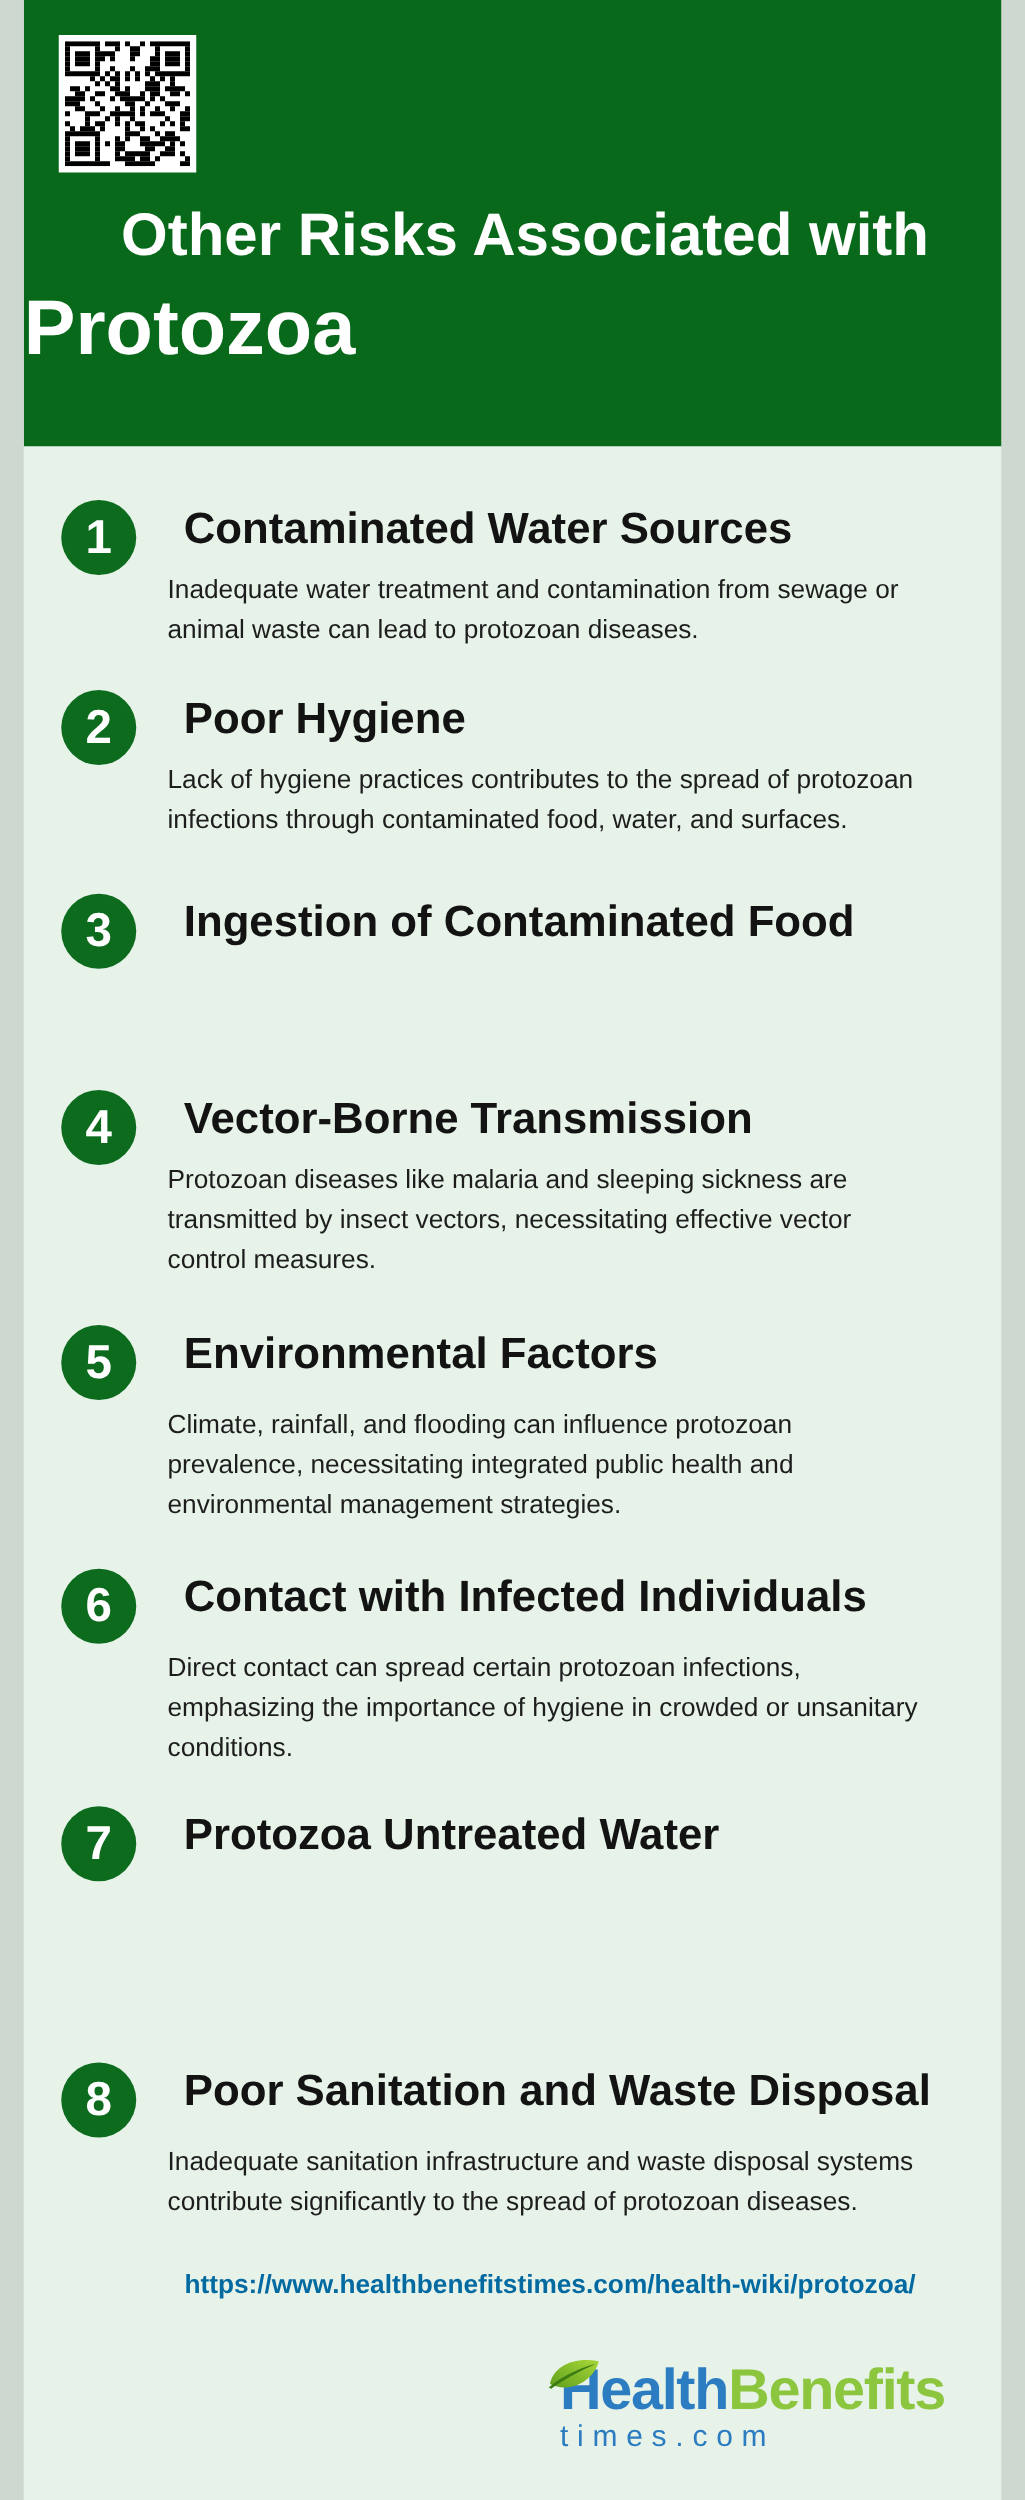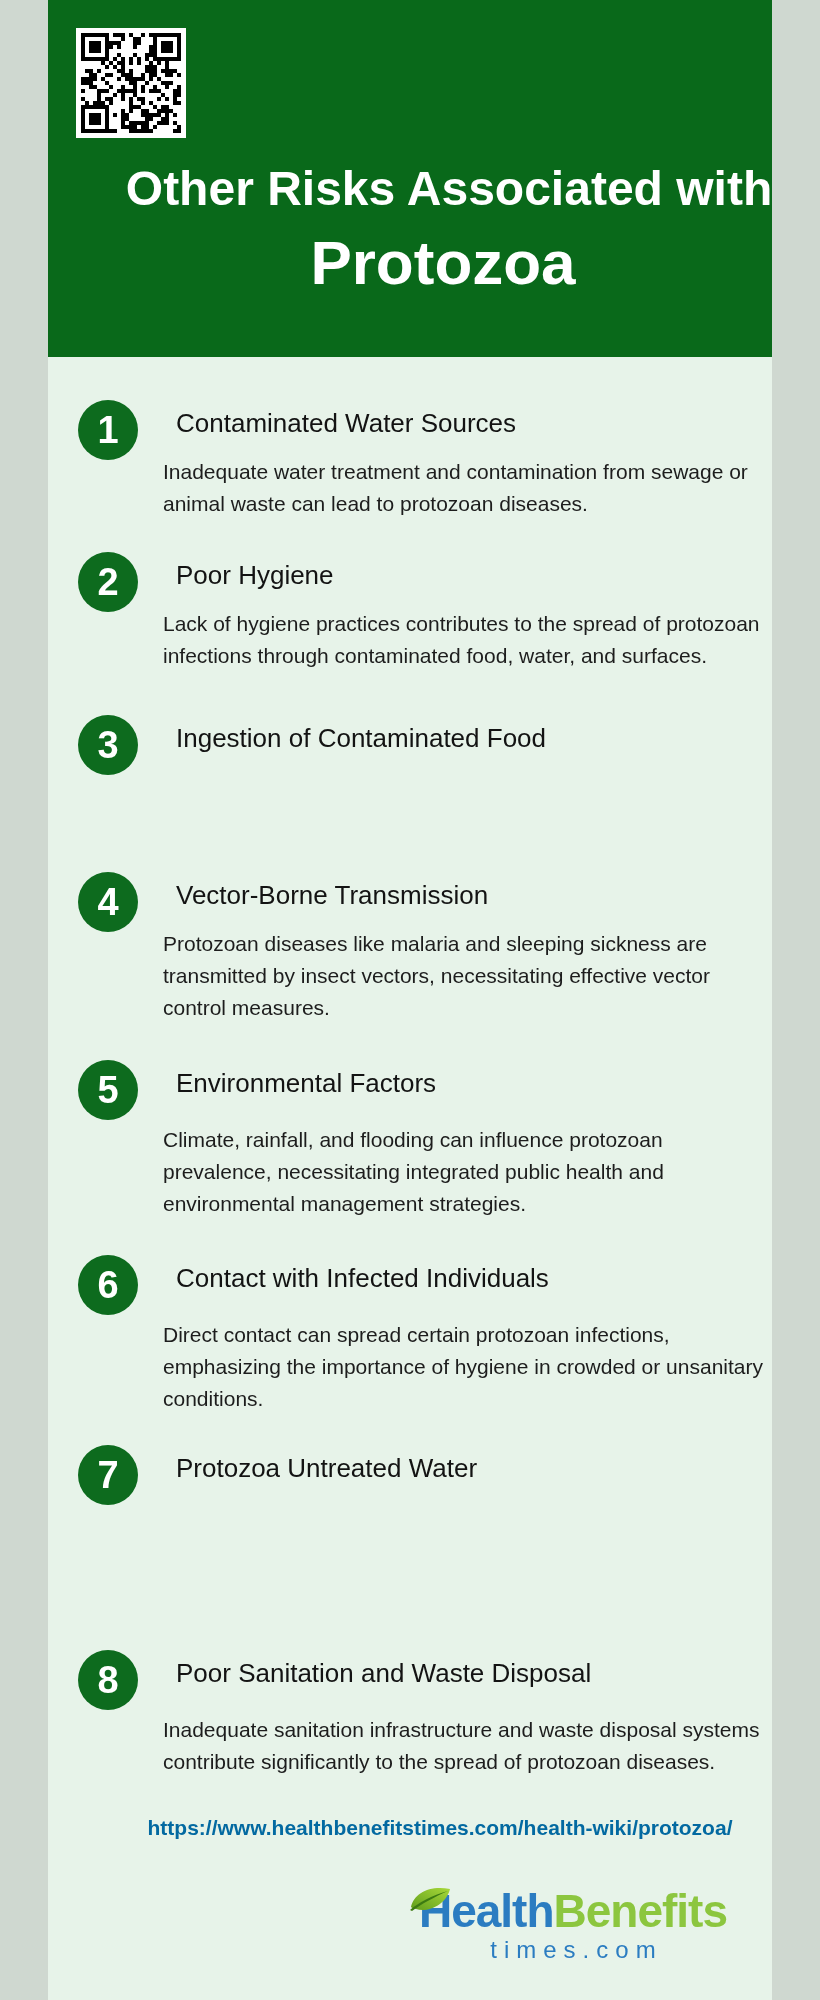--- a/index.html
+++ b/index.html
@@ -1,65 +1,65 @@
 <!DOCTYPE html>
 <html><head>
 <meta charset="utf-8">
 <style>
   html,body { margin:0; padding:0; background:#cfd8d0; }
   .page {
-    position:relative; width:724px; height:2000px; margin:0 auto;
+    position:relative; width:782px; height:2000px; margin:0 auto;
     background:#e7f3e9; overflow:hidden;
     font-family:"Liberation Sans", sans-serif;
   }
   
   .header {
     position:absolute; top:0; left:0; width:820px; height:357px;
     background:#09691a;
   }
   .qr {
     position:absolute; left:28px; top:28px; width:110px; height:110px;
     background:#ffffff;
   }
   .qr svg { position:absolute; left:5px; top:5px; }
   .title-line1 {
     position:absolute; top:161px; left:0; right:18px; text-align:center;
     color:#ffffff; font-size:48px; font-weight:bold; line-height:56px;
     letter-spacing:0px;
   }
   .title-line2 {
-    position:absolute; top:226px; left:0; right:30px; text-align:center;
+    position:absolute; top:226px; left:0; right:30px; 
     color:#ffffff; font-size:62px; font-weight:bold; line-height:74px;
   }
   
   .item { position:absolute; left:30px; width:740px; }
   .i1 { top:400px; } .i2 { top:552px; } .i3 { top:715px; } .i4 { top:872px; }
   .i5 { top:1060px; } .i6 { top:1255px; } .i7 { top:1445px; } .i8 { top:1650px; }
   .num {
     position:absolute; left:0; top:0; width:60px; height:60px;
     border-radius:50%; background:#0d6b1e;
     color:#ffffff; font-size:38px; font-weight:bold;
     display:flex; align-items:center; justify-content:center;
   }
   .content { margin-left:85px; }
   .item-title {
-    font-size:26px; font-weight:normal; color:#131313;
+    font-size:35px; font-weight:bold; color:#131313;
     line-height:46px; padding-left:13px; white-space:nowrap;
   }
   .item-body {
     font-size:21px; line-height:32px; color:#1d1d1d;
     white-space:pre-line; margin-top:10px;
   }
   .i5 .item-body, .i6 .item-body, .i7 .item-body, .i8 .item-body { margin-top:18px; }
   
   .source-url {
     position:absolute; top:1816px; left:60px; right:0; text-align:center;
     font-size:21px; font-weight:bold; color:#0369a1;
   }
-  .logo { position:absolute; top:1886px; right:45px; text-align:center; }
+  .logo { position:absolute; top:1886px; right:45px; text-align:left; }
   .logo-row1 {
     position:relative; display:inline-block;
     font-size:46px; font-weight:bold; line-height:50px; letter-spacing:-1px;
     white-space:nowrap;
   }
   .logo-health { color:#2b7cc1; }
   .logo-benefits { color:#8cc63f; }
   .leaf { position:absolute; left:-11px; top:-10px; width:46px; height:36px; }
   .logo-row2 {
     font-size:24px; font-weight:normal; color:#2b7cc1;

